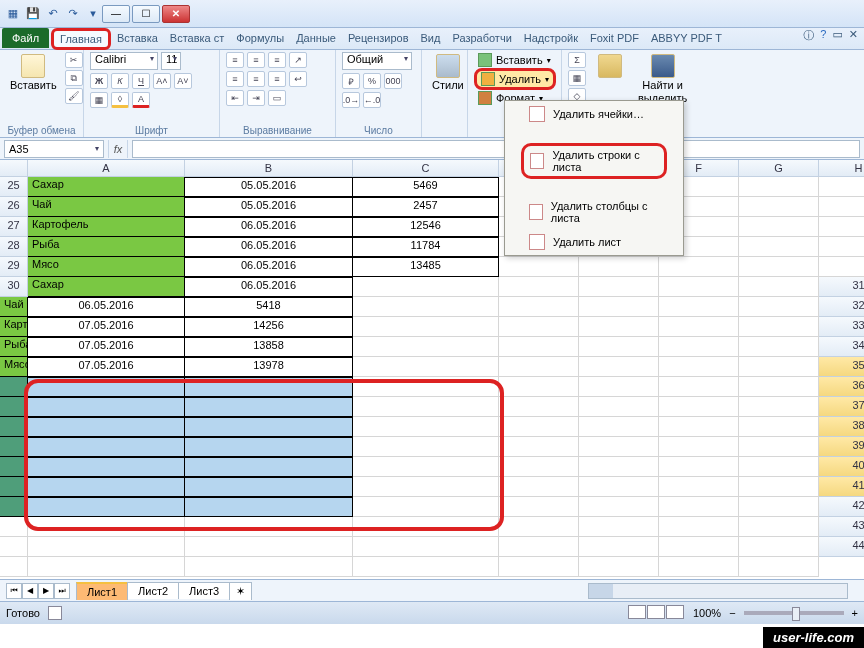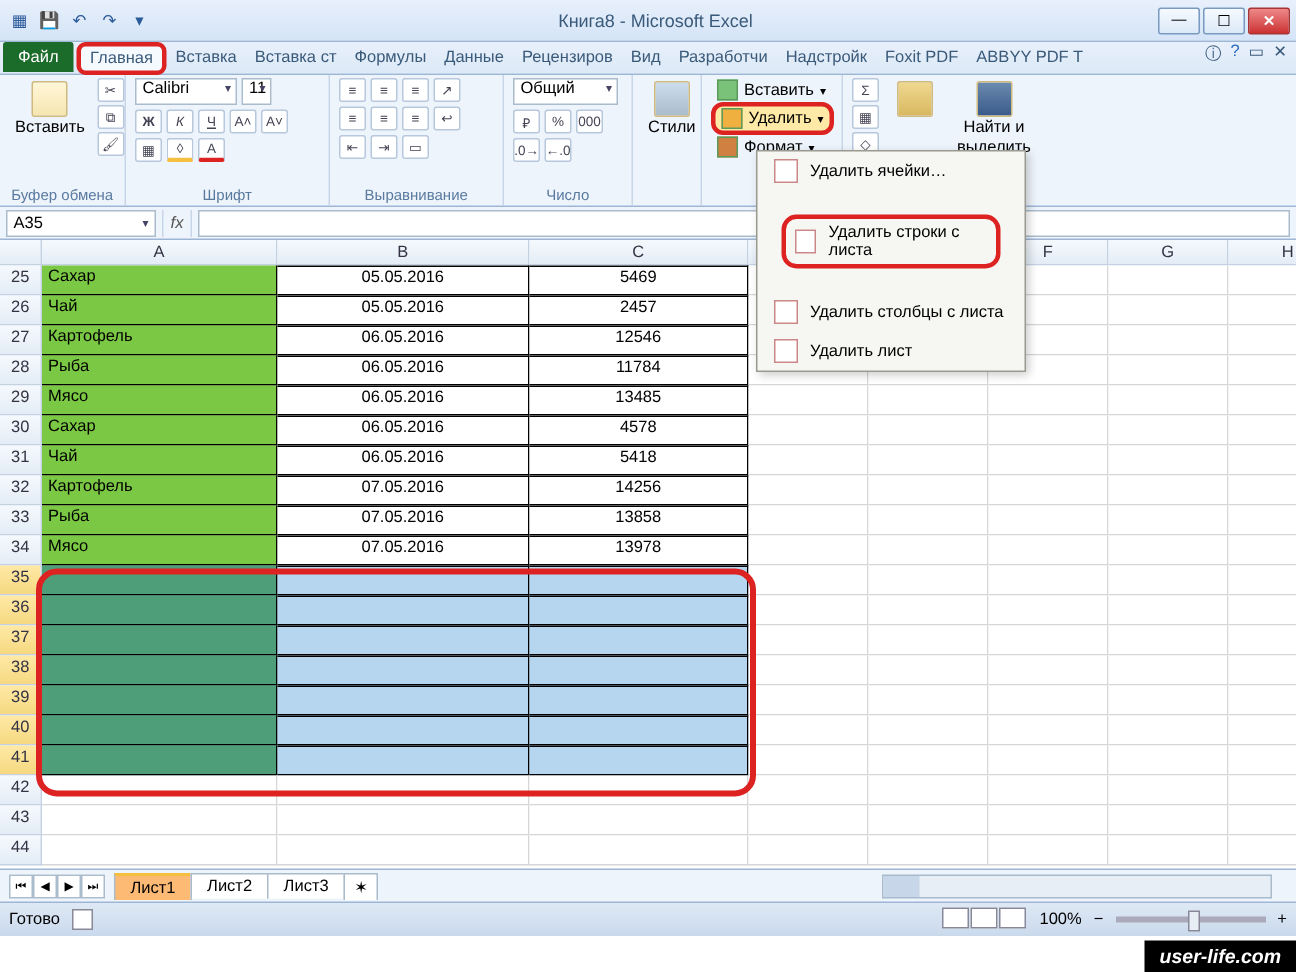--- a/index.html
+++ b/index.html
@@ -37,21 +37,21 @@
 
 
 .cells-stack { display:flex; flex-direction:column; gap:0; }
 .cell-btn { display:flex; align-items:center; gap:4px; padding:1px 4px; font-size:11px; white-space:nowrap; }
 .cell-btn .ci { width:14px; height:14px; background:#7ac27a; border:1px solid #5a9a5a; }
 .cell-btn.del .ci { background:#f0b040; }
 .cell-btn.del { border:3px solid #d22; border-radius:8px; background:#ffe9a6; }
 
 
 .dropdown { position:absolute; top:100px; left:504px; width:180px; background:#f6f6f3; border:1px solid #9a9a90; box-shadow:2px 2px 6px rgba(0,0,0,.2); font-size:11px; z-index:10; }
-.dropdown .item { display:flex; align-items:center; gap:8px; padding:5px 11px;border-radius:13px; }
+.dropdown .item { display:flex; align-items:center; gap:8px; padding:5px 24px;border-radius:13px; }
 .dropdown .item .ii { width:16px; height:16px; background:#fff; border:1px solid #c88; }
 .dropdown .item.hl { border:3px solid #d22; border-radius:10px; margin:16px; padding:3px 6px; }
 
 
 .fxbar { height:22px; background:#eef4fb; border-bottom:1px solid #9db6d6; display:flex; align-items:center; font-size:11px; }
 .namebox { width:100px; height:18px; border:1px solid #abc; background:#fff; margin:0 4px; padding:0 4px; display:flex; align-items:center; justify-content:space-between; }
 .fxlabel { width:20px; text-align:center; color:#555; font-style:italic; border-left:1px solid #c7d6e8; border-right:1px solid #c7d6e8; height:18px; line-height:18px; }
 .fxinput { flex:1; height:18px; border:1px solid #abc; background:#fff; margin:0 4px; }
 
 
@@ -90,21 +90,20 @@
 <body>
 
 <div class="titlebar">
   <div class="qat">
     <span>▦</span>
     <span>💾</span>
     <span>↶</span>
     <span>↷</span>
     <span>▾</span>
   </div>
-  <div class="title">Книга8 - Microsoft Excel</div>
   <div class="winbtns">
     <div>—</div>
     <div>☐</div>
     <div class="close">✕</div>
   </div>
 </div>
 
 <div class="ribbon-tabs">
   <div class="file">Файл</div>
   <div class="tab active highlight">Главная</div>
@@ -342,21 +341,20 @@
       <div class="cell d">06.05.2016</div>
       <div class="cell d">13485</div>
       <div class="cell empty"></div>
       <div class="cell empty"></div>
       <div class="cell empty"></div>
       <div class="cell empty"></div>
       <div class="cell empty"></div>
       <div class="rowhdr">30</div>
       <div class="cell colA">Сахар</div>
       <div class="cell d">06.05.2016</div>
-      <div class="cell d">4578</div>
       <div class="cell empty"></div>
       <div class="cell empty"></div>
       <div class="cell empty"></div>
       <div class="cell empty"></div>
       <div class="cell empty"></div>
       <div class="rowhdr">31</div>
       <div class="cell colA">Чай</div>
       <div class="cell d">06.05.2016</div>
       <div class="cell d">5418</div>
       <div class="cell empty"></div>

